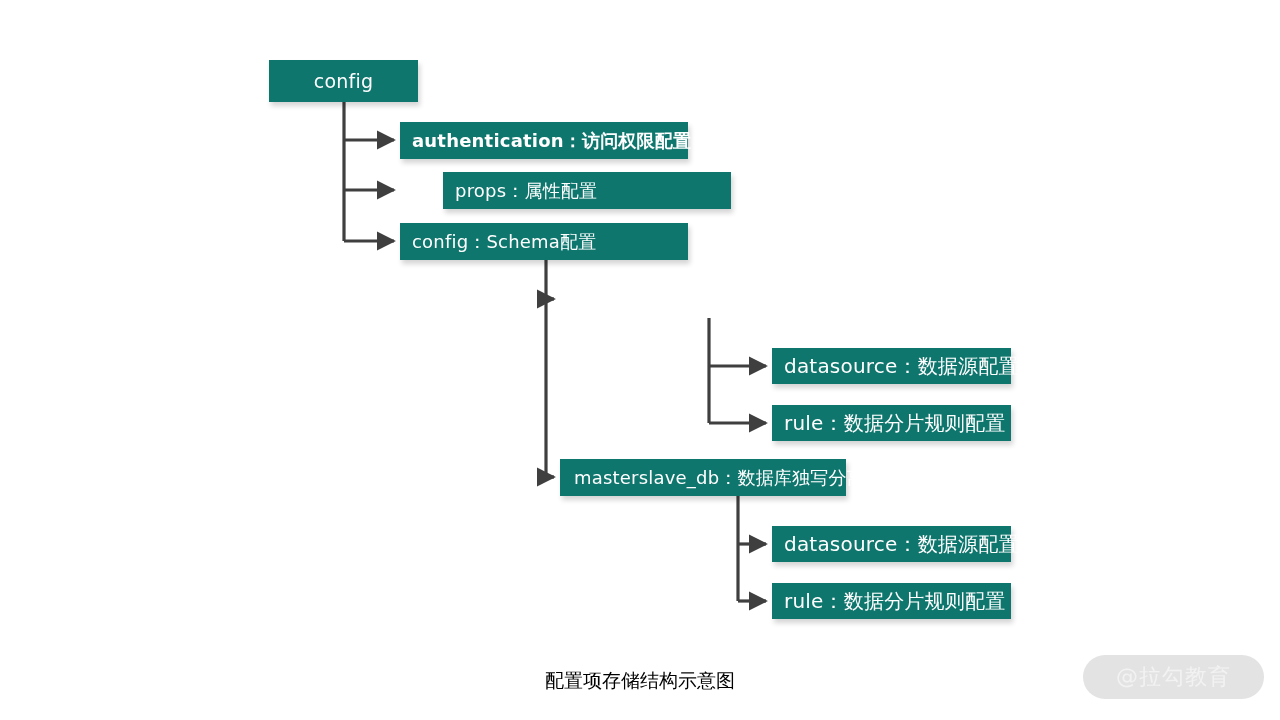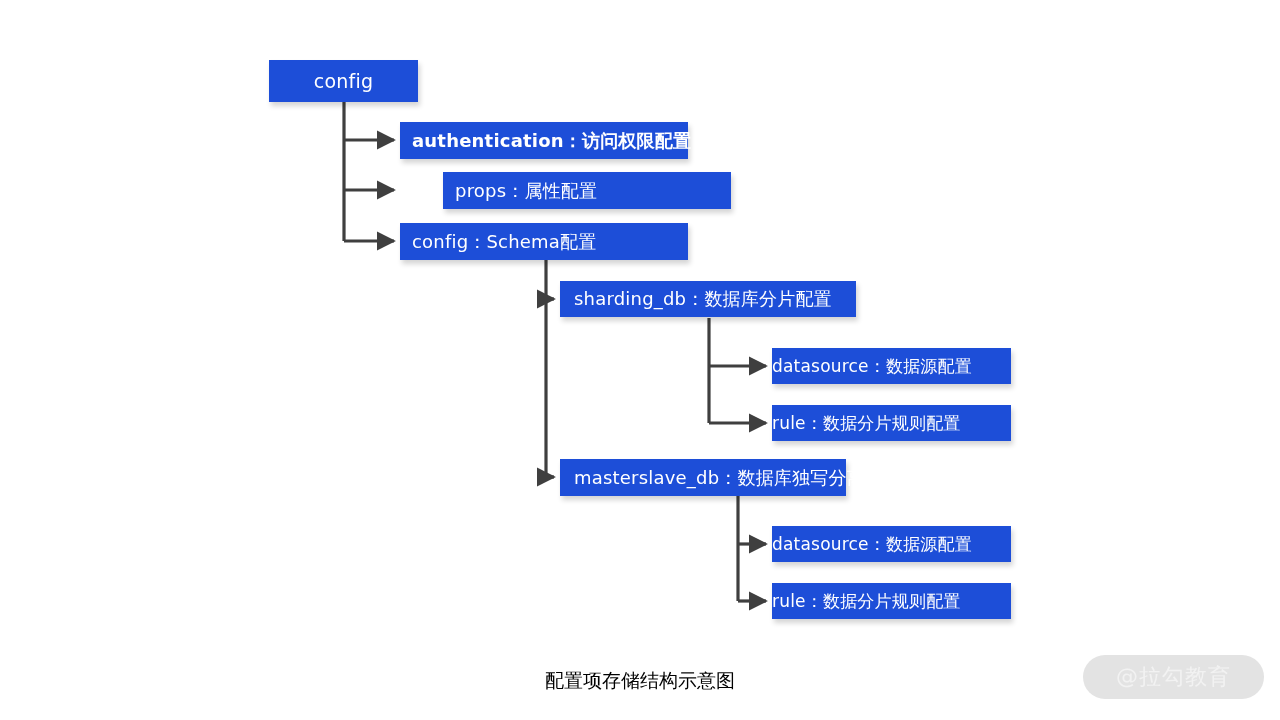--- a/index.html
+++ b/index.html
@@ -30,21 +30,21 @@
     top: 0;
     width: 1280px;
     height: 720px;
     z-index: 1;
   }
 
   
   .node {
     position: absolute;
     z-index: 2;
-    background: #1d4ed8;
+    background: #0f766e;
     box-sizing: border-box;
     display: flex;
     align-items: center;
     color: #ffffff;
     letter-spacing: 0.2px;
     box-shadow: 2px 4px 5px rgba(0, 0, 0, 0.17);
     white-space: nowrap;
     text-align: right;
   }
   .node .label {
@@ -62,21 +62,22 @@
     padding-left: 12px;
     font-size: 18px;
   }
   .node.lvl2 {
     justify-content: flex-start;
     padding-left: 14px;
     font-size: 18px;
   }
   .node.lvl3 {
     justify-content: flex-start;
-    font-size: 17px;
+    padding-left: 12px;
+    font-size: 20px;
   }
 
   
   #caption {
     position: absolute;
     z-index: 3;
     left: 0;
     top: 668px;
     width: 1280px;
     text-align: center;
@@ -154,23 +155,20 @@
   </div>
 
   <div class="node lvl1" style="left:400px; top:172px; width:288px; height:37px;margin-left:43px;">
     <span class="label">props：属性配置</span>
   </div>
 
   <div class="node lvl1" style="left:400px; top:223px; width:288px; height:37px;">
     <span class="label">config：Schema配置</span>
   </div>
 
-  <div class="node lvl2" style="left:560px; top:281px; width:296px; height:36px;">
-    <span class="label">sharding_db：数据库分片配置</span>
-  </div>
 
   <div class="node lvl3" style="left:772px; top:348px; width:239px; height:36px;">
     <span class="label">datasource：数据源配置</span>
   </div>
 
   <div class="node lvl3" style="left:772px; top:405px; width:239px; height:36px;">
     <span class="label">rule：数据分片规则配置</span>
   </div>
 
   <div class="node lvl2" style="left:560px; top:459px; width:286px; height:37px;">

